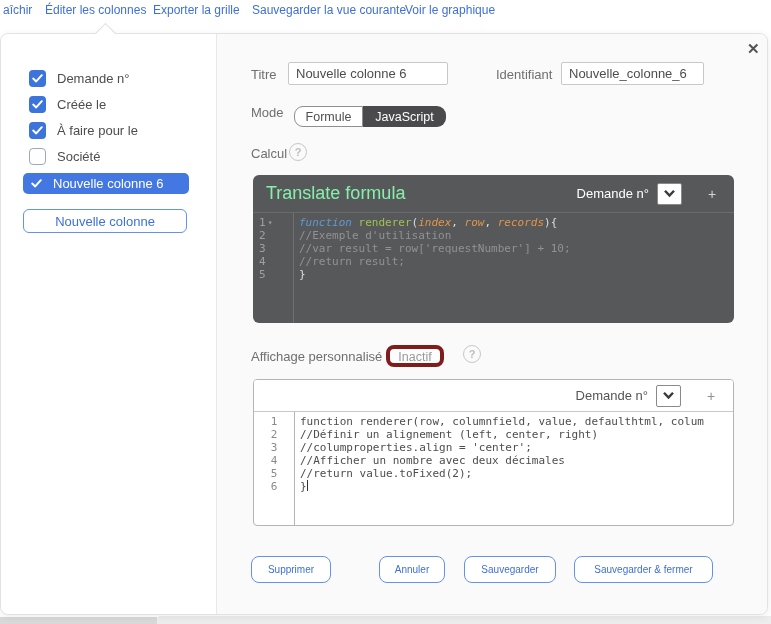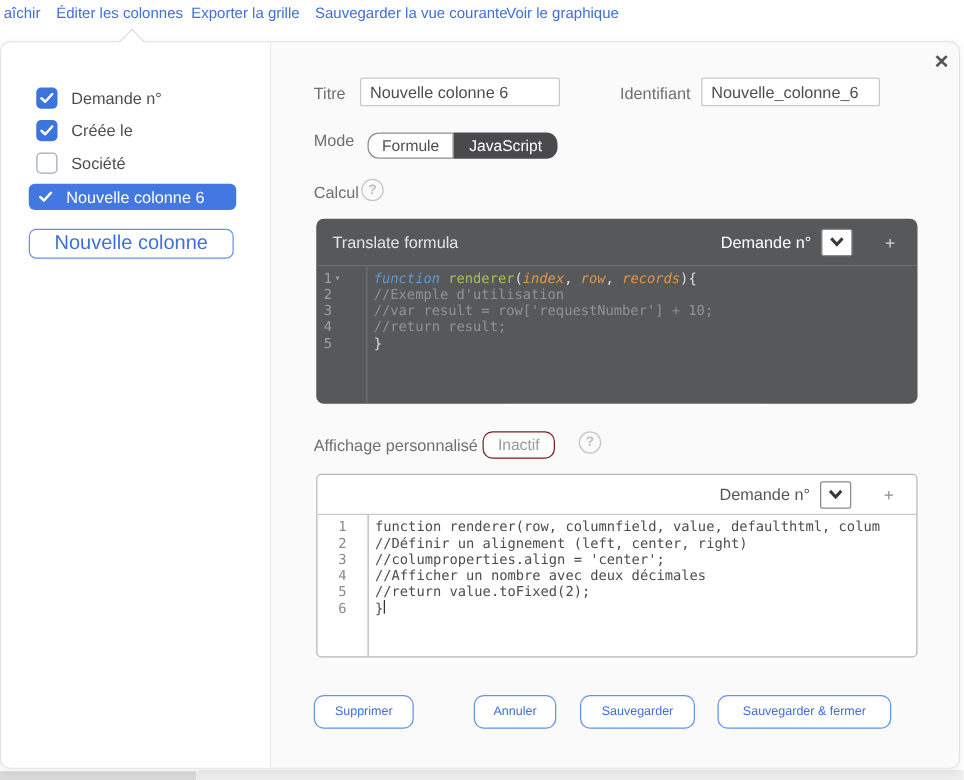--- a/index.html
+++ b/index.html
@@ -18,42 +18,42 @@
   .sidebar{position:absolute;left:0;top:0;width:215px;height:100%;border-right:1px solid #e8e8e8;background:#fff;border-radius:8px 0 0 8px;}
   .side-list{position:absolute;top:35px;left:0;right:0;}
   .side-row{display:flex;align-items:center;height:18px;margin:0 0 8px 28px;gap:11px;cursor:pointer;}
   .side-label{font-size:13px;color:#4d4d4d;white-space:nowrap;}
   .cbx{width:17px;height:17px;border-radius:4px;box-sizing:border-box;display:flex;align-items:center;justify-content:center;flex:0 0 17px;}
   .cbx.on{background:#3d74dc;}
   .cbx.off{background:#fff;border:1px solid #9fa9b8;}
   .side-row.selected{background:#4377e1;border-radius:5px;height:21px;margin:0 27px 0 22px;padding-left:8px;gap:11px;}
   .side-row.selected .side-label{color:#fff;}
   .new-col-btn{display:block;margin:15px 0 0 22px;width:164px;height:24px;background:#fff;border:1px solid #6292ea;
-               border-radius:6px;color:#3f6fd8;font-size:16px;font-family:inherit;cursor:pointer;}
+               border-radius:6px;color:#3f6fd8;font-size:13px;font-family:inherit;cursor:pointer;}
   
   .flabel{position:absolute;font-size:13px;color:#6f6f6f;white-space:nowrap;}
   .tinput{position:absolute;height:23px;box-sizing:border-box;border:1px solid #c9c9c9;border-radius:2px;
           background:#fff;font-family:inherit;font-size:13px;color:#4d4d4d;padding:0 7px;}
   .toggle{position:absolute;left:293px;top:65px;display:flex;height:21px;cursor:pointer;margin-top:7px;}
   .tg-left{width:69px;box-sizing:border-box;border:1px solid #8f8f8f;border-radius:9px 0 0 9px;background:#fff;
            color:#4f4f4f;font-size:12.5px;display:flex;align-items:center;justify-content:center;}
   .tg-right{width:83px;background:#4a4a4c;border-radius:0 9px 9px 0;color:#fff;font-size:12.5px;
             display:flex;align-items:center;justify-content:center;}
   .help{position:absolute;width:18px;height:18px;border:1.5px solid #c7c7c7;border-radius:50%;box-sizing:border-box;
         color:#bdbdbd;font-size:11px;font-weight:bold;display:flex;align-items:center;justify-content:center;cursor:pointer;}
-  .inactif-btn{position:absolute;left:385px;top:311px;width:58px;height:22px;background:#fdfdfd;border:1px solid #7f1d1d;
+  .inactif-btn{position:absolute;left:385px;top:311px;width:58px;height:22px;background:#fdfdfd;border:4px solid #7f1d1d;
                border-radius:8px;color:#9a9a9a;font-size:12.5px;font-family:inherit;cursor:pointer;}
   
   .editor{position:absolute;left:252px;width:481px;border-radius:6px;overflow:hidden;box-sizing:border-box;}
   .ed-dark{top:141px;height:148px;background:#57585a;}
   .ed-light{top:345px;height:147px;background:#fff;border:1px solid #b5b5b5;border-radius:4px;}
   .ed-head{display:flex;align-items:center;padding:0 14px 0 13px;}
   .ed-dark .ed-head{height:37px;border-bottom:1px solid #6a6b6d;}
   .ed-light .ed-head{height:31px;border-bottom:1px solid #c9c9c9;background:#fff;}
-  .ed-title{font-size:13px;color:#e5e5e5;}
+  .ed-title{font-size:18px;color:#86efac;}
   .ed-right{margin-left:auto;display:flex;align-items:center;}
   .dd-label{font-size:13px;white-space:nowrap;margin-right:8px;}
   .ed-dark .dd-label{color:#fff;}
   .ed-light .dd-label{color:#555;}
   .dd-box{width:23px;height:20px;background:#fff;border:1px solid #8a8a8a;border-radius:2px;
           display:flex;align-items:center;justify-content:center;cursor:pointer;}
   .plus-btn{font-size:14px;margin-left:22px;width:16px;text-align:center;cursor:pointer;}
   .ed-dark .plus-btn{color:#d5d5d5;}
   .ed-light .plus-btn{color:#909090;}
   .ed-body{display:flex;font-family:"DejaVu Sans Mono",monospace;font-size:11px;line-height:13px;height:calc(100% - 37px);}
@@ -110,20 +110,28 @@
           </div>
           <div class="side-row">
             <span class="cbx on">
               <svg width="11" height="9" viewBox="0 0 11 9">
                 <polyline points="1.2,4.6 4.2,7.4 9.8,1.2" fill="none" stroke="#fff" stroke-width="2" stroke-linecap="round" stroke-linejoin="round"></polyline>
               </svg>
             </span>
             <span class="side-label">Créée le</span>
           </div>
           <div class="side-row">
+            <span class="cbx on">
+              <svg width="11" height="9" viewBox="0 0 11 9">
+                <polyline points="1.2,4.6 4.2,7.4 9.8,1.2" fill="none" stroke="#fff" stroke-width="2" stroke-linecap="round" stroke-linejoin="round"></polyline>
+              </svg>
+            </span>
+            <span class="side-label">À faire pour le</span>
+          </div>
+          <div class="side-row">
             <span class="cbx off"></span>
             <span class="side-label">Société</span>
           </div>
           <div class="side-row selected">
             <svg width="11" height="9" viewBox="0 0 11 9">
               <polyline points="1.2,4.6 4.2,7.4 9.8,1.2" fill="none" stroke="#fff" stroke-width="2" stroke-linecap="round" stroke-linejoin="round"></polyline>
             </svg>
             <span class="side-label">Nouvelle colonne 6</span>
           </div>
           <button class="new-col-btn">Nouvelle colonne</button>

